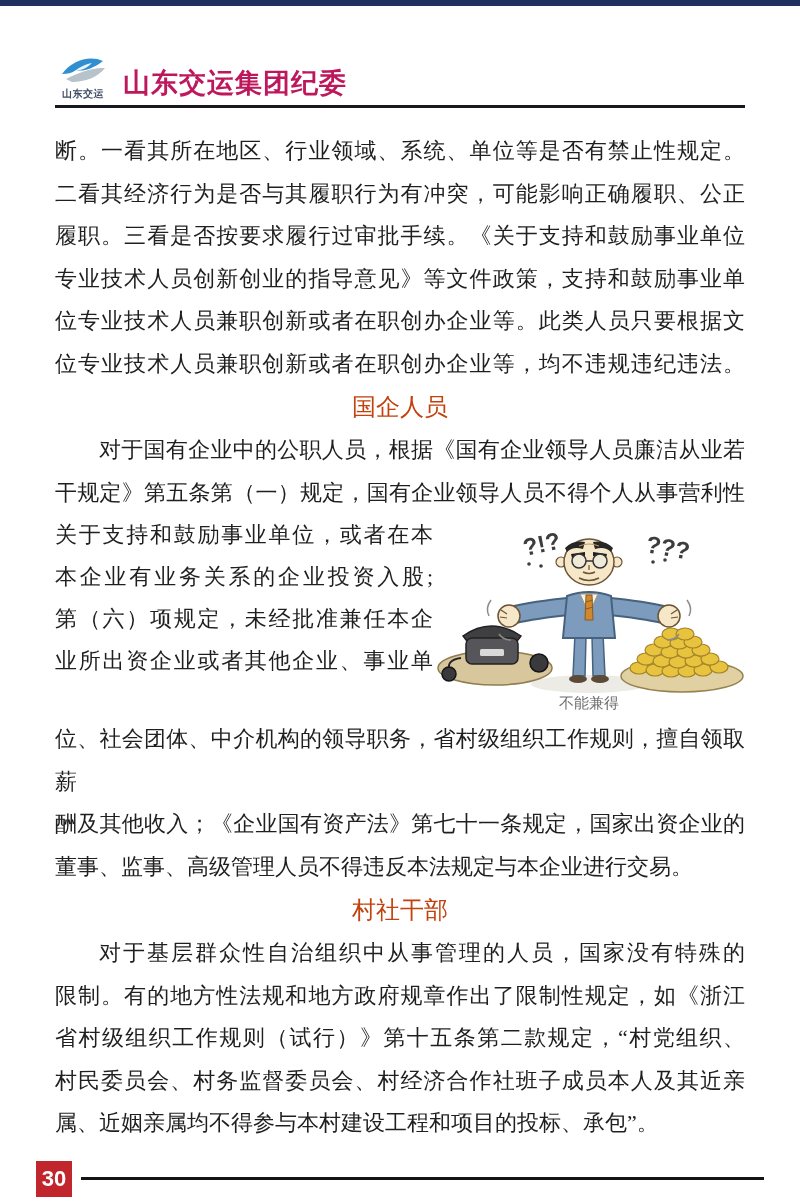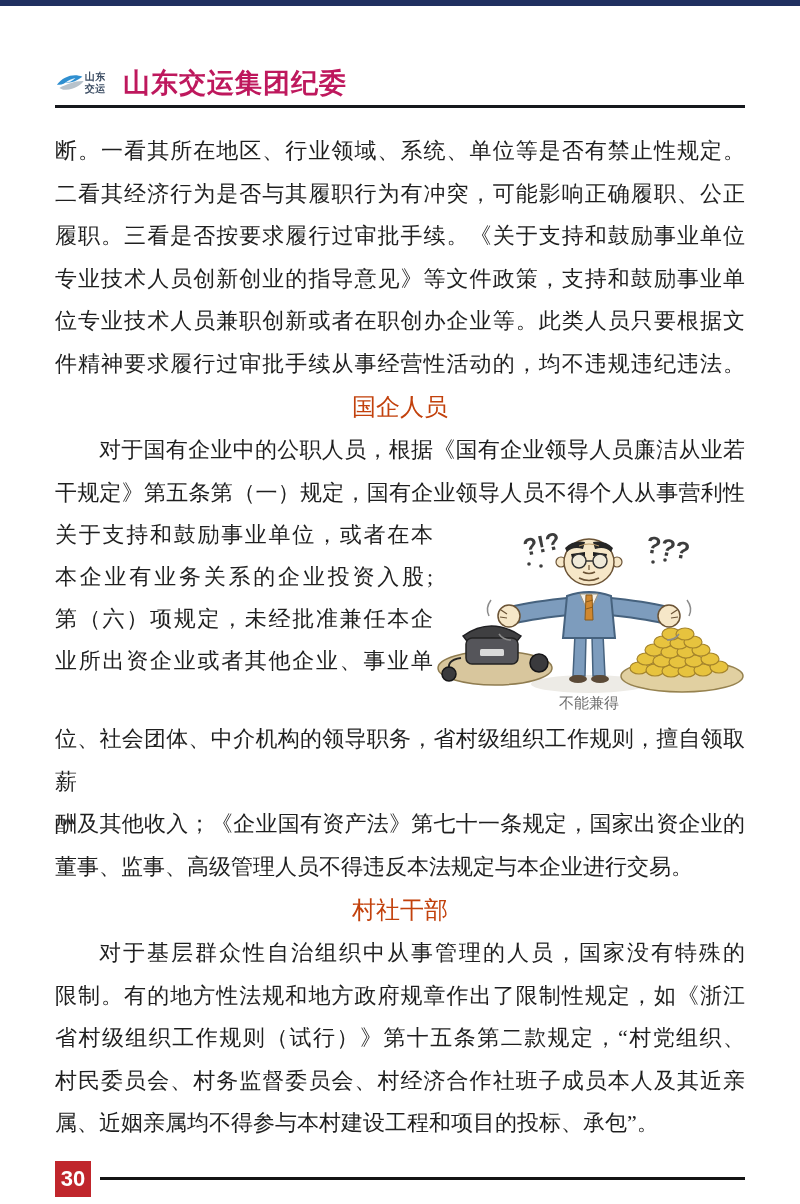--- a/index.html
+++ b/index.html
@@ -11,21 +11,21 @@
     color:#1f1f1f;
     overflow:hidden;
   }
   .top-bar{height:6px;width:100%;background:#203060;}
   
   .header{
     margin:0 55px;height:102px;box-sizing:border-box;
     border-bottom:3px solid #16181d;
     display:flex;align-items:flex-end;gap:12px;padding-bottom:5px;
   }
-  .logo{display:flex;flex-direction:row;align-items:center;width:56px;}
+  .logo{display:flex;flex-direction:column;align-items:center;width:56px;}
   .logo-caption{
     font-family:"Liberation Sans",sans-serif;font-size:10px;font-weight:bold;
     color:#3c4d63;letter-spacing:.5px;line-height:12px;
   }
   .header-title{
     font-family:"Liberation Sans",sans-serif;font-weight:bold;
     font-size:27px;color:#be185d;line-height:34px;letter-spacing:1px;
   }
   
   .content{margin:16px 55px;}
@@ -40,21 +40,21 @@
   .line.indent{text-indent:2em;}
   .sec-heading{
     font-size:24px;font-weight:normal;text-align:center;text-align-last:center;
     line-height:44px;color:#c2410c;
   }
   .img-row{display:flex;align-items:flex-start;}
   .left-col{width:378px;}
   .left-col .line{line-height:42px;}
   .illustration-box{margin-left:auto;width:312px;padding-top:2px;}
   
-  .footer{margin:6px 55px 0;display:flex;align-items:center;}
+  .footer{margin:6px 36px 0;display:flex;align-items:center;}
   .page-box{
     width:36px;height:36px;background:#c0262c;
     color:#fff;font-family:"Liberation Sans",sans-serif;font-size:22px;font-weight:bold;
     display:flex;align-items:center;justify-content:center;
   }
   .footer-line{flex:1;height:3px;background:#141414;margin-left:9px;}
 </style>
 </head>
 <body>
 
@@ -73,21 +73,21 @@
 </div>
 
 <div class="content">
 
   <div class="para first">
     <div class="line">断。一看其所在地区、行业领域、系统、单位等是否有禁止性规定。</div>
     <div class="line">二看其经济行为是否与其履职行为有冲突，可能影响正确履职、公正</div>
     <div class="line">履职。三看是否按要求履行过审批手续。《关于支持和鼓励事业单位</div>
     <div class="line">专业技术人员创新创业的指导意见》等文件政策，支持和鼓励事业单</div>
     <div class="line">位专业技术人员兼职创新或者在职创办企业等。此类人员只要根据文</div>
-    <div class="line">件精神要求履行过审批手续从事经营性活动的，均不违规违纪违法。</div>
+    <div class="line">位专业技术人员兼职创新或者在职创办企业等，均不违规违纪违法。</div>
   </div>
 
   <div class="sec-heading">国企人员</div>
 
   <div class="para">
     <div class="line indent">对于国有企业中的公职人员，根据《国有企业领导人员廉洁从业若</div>
     <div class="line">干规定》第五条第（一）规定，国有企业领导人员不得个人从事营利性</div>
   </div>
 
   <div class="img-row">

